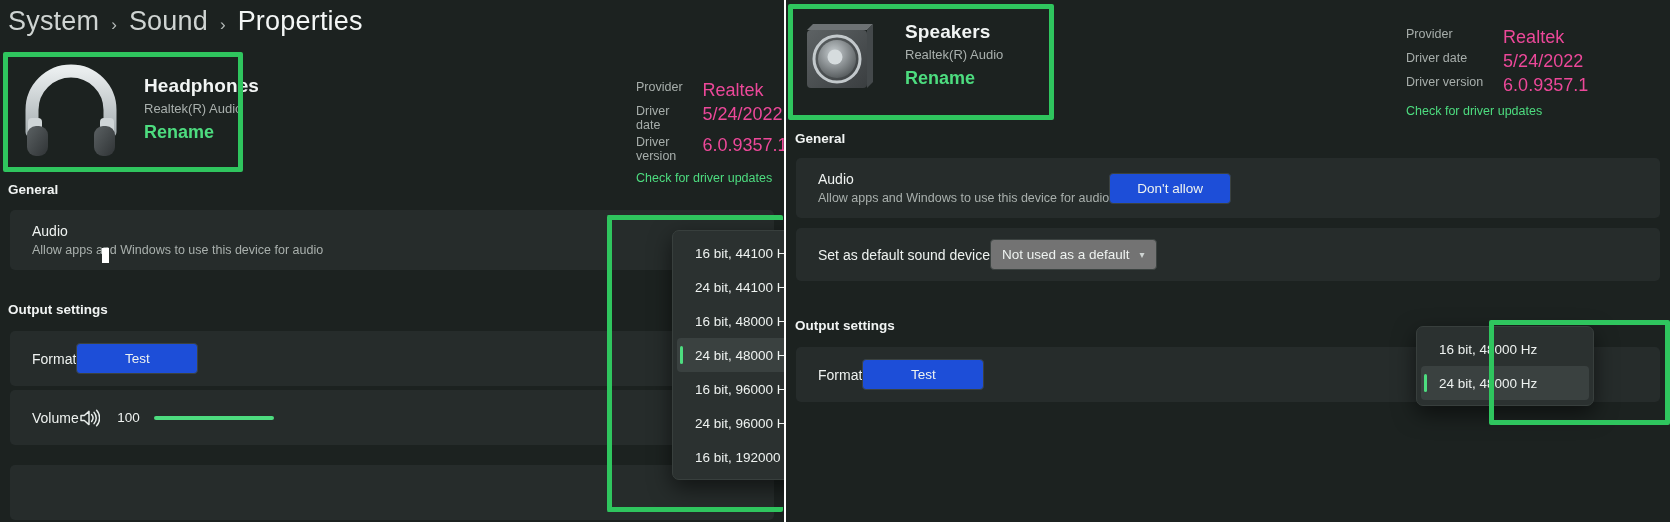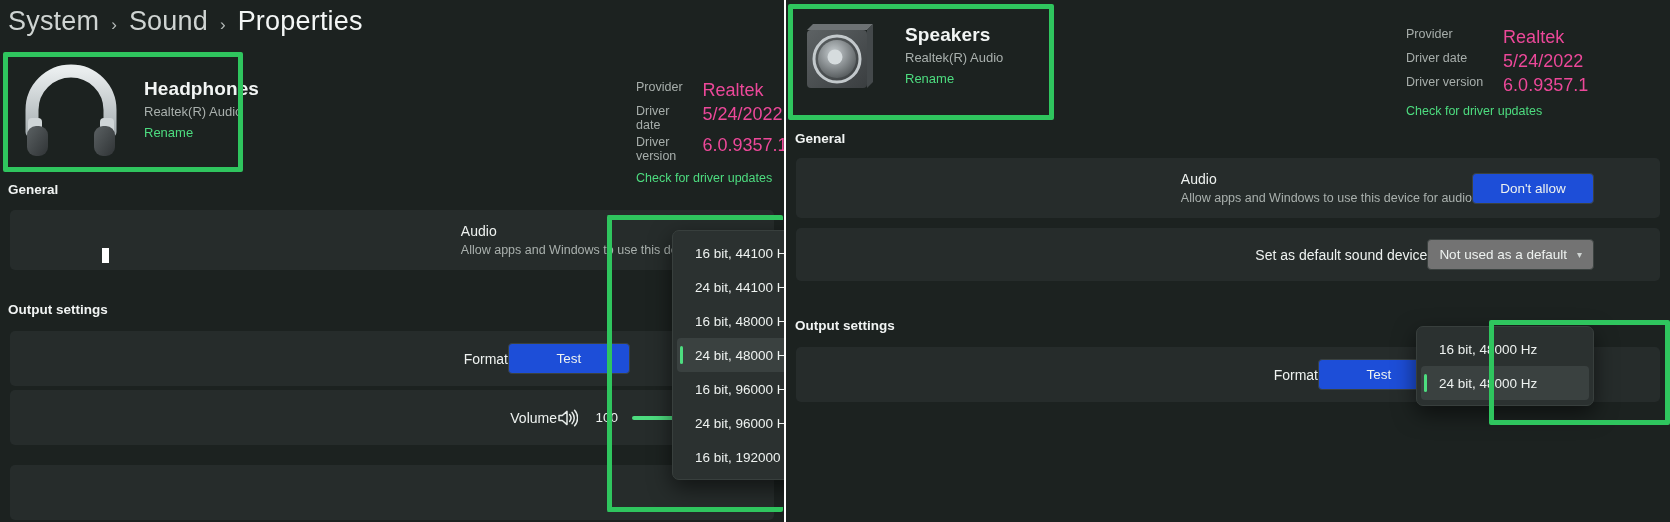--- a/index.html
+++ b/index.html
@@ -19,39 +19,39 @@
   
   .breadcrumb { position: absolute; left: 8px; top: 6px; display: flex; align-items: baseline; gap: 12px; }
   .crumb      { font-size: 27px; color: #cfd4d2; letter-spacing: .2px; }
   .crumb.cur  { color: #f3f6f5; }
   .crumb-sep  { font-size: 17px; color: #b6bcba; }
 
   
   .device-card { display: flex; align-items: center; gap: 22px; }
   .device-text .dev-name { font-size: 19px; font-weight: bold; color: #f2f5f4; letter-spacing: .1px; }
   .device-text .dev-sub  { font-size: 13px; color: #a9b0ad; margin-top: 4px; }
-  .device-text .dev-rename { font-size: 13px; color: #4ddc7f; margin-top: 6px; cursor: pointer; }
+  .device-text .dev-rename { font-size: 18px; color: #4ddc7f; margin-top: 6px; cursor: pointer; font-weight: bold; }
 
   
   .hp-icon { width: 102px; height: 98px; position: relative; }
   .sp-icon { width: 78px; height: 78px; position: relative; }
 
   
   .driver-info { display: grid; grid-template-columns: auto auto; column-gap: 20px; row-gap: 3px; }
   .di-key { font-size: 12.5px; color: #a7aeab; }
   .di-val { font-size: 18px; color: #ec4899; font-weight: normal; }
   .di-link { grid-column: 1 / span 2; font-size: 12.5px; color: #4ddc7f; margin-top: 5px; cursor: pointer; }
 
   
   .sec-head { font-size: 13.5px; font-weight: bold; color: #f1f4f3; }
 
   
   .row {
     background: #262c2b; border-radius: 5px;
-    display: flex; align-items: center; justify-content: flex-end;
+    display: flex; align-items: center; justify-content: flex-start;
     padding: 0 22px;
   }
   .row-label     { font-size: 14px; color: #eef2f0; }
   .row-sublabel  { font-size: 12.5px; color: #a9b0ad; margin-top: 4px; }
   .row-right     { display: flex; align-items: center; gap: 14px; }
 
   .btn {
     background: #1d4ed8; border: 1px solid #3b4240; border-radius: 4px;
     color: #eef2f0; font-size: 13.5px; font-family: "Liberation Sans", sans-serif;
     display: flex; align-items: center; justify-content: center; cursor: pointer;

